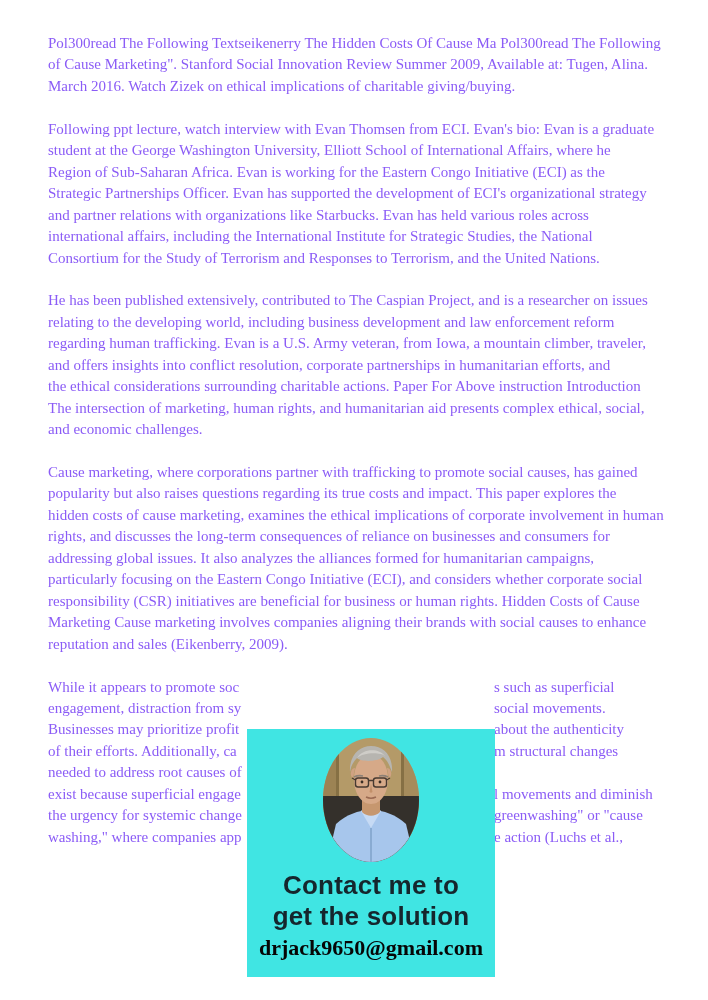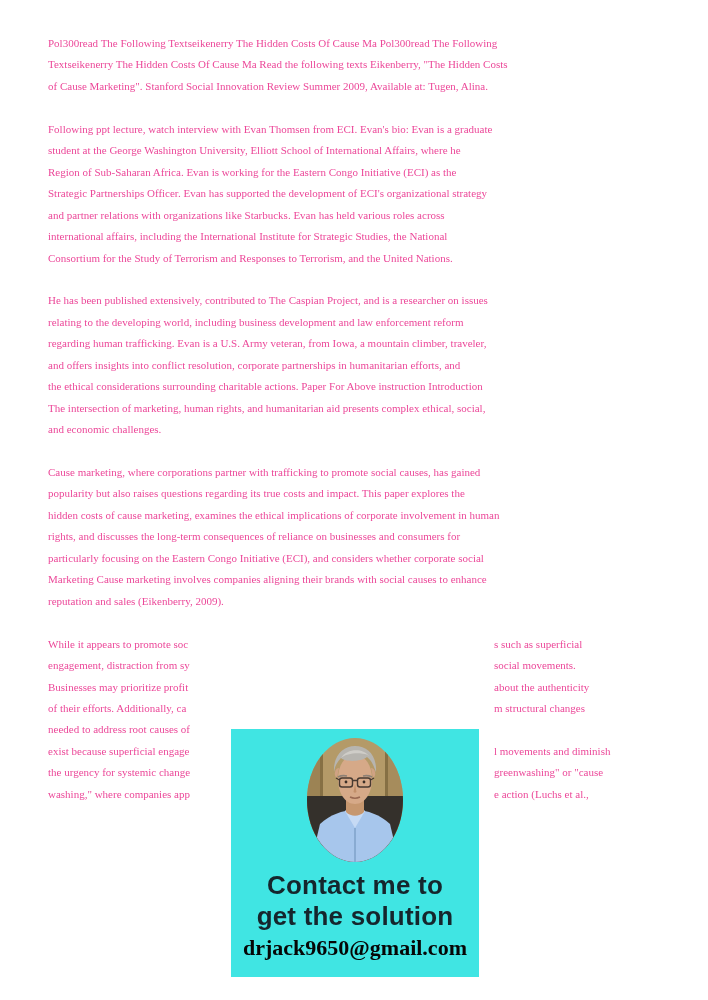--- a/index.html
+++ b/index.html
@@ -9,33 +9,33 @@
     height: 1000px;
     background: #ffffff;
     overflow: hidden;
     font-family: "Liberation Serif", serif;
   }
   .textcol {
     position: absolute;
     left: 48px;
     top: 33px;
     width: 624px;
-    font-size: 11px;
+    font-size: 15px;
     line-height: 21.45px;
-    color: #ec4899;
+    color: #8b5cf6;
   }
   .para { margin: 0 0 21.45px 0; }
   .para:last-child { margin-bottom: 0; }
   .line { white-space: nowrap; }
   .split-line { position: relative; white-space: nowrap; }
   .split-line .rfrag { position: absolute; left: 446px; top: 0; white-space: nowrap; }
 
   .overlay {
     position: absolute;
-    left: 231px;
+    left: 247px;
     top: 729px;
     width: 248px;
     height: 248px;
     background: #40e5e3;
     z-index: 10;
     display: flex;
     flex-direction: column;
     align-items: center;
   }
   .avatar {
@@ -65,22 +65,22 @@
 </style>
 </head>
 <body>
 
 <div class="page">
 
   <div class="textcol">
 
     <div class="para">
       <div class="line">Pol300read The Following Textseikenerry The Hidden Costs Of Cause Ma Pol300read The Following</div>
-      <div class="line">Textseikenerry The Hidden Costs Of Cause Ma Read the following texts Eikenberry, "The Hidden Costs</div>
       <div class="line">of Cause Marketing". Stanford Social Innovation Review Summer 2009, Available at: Tugen, Alina.</div>
+      <div class="line">March 2016. Watch Zizek on ethical implications of charitable giving/buying.</div>
     </div>
 
     <div class="para">
       <div class="line">Following ppt lecture, watch interview with Evan Thomsen from ECI. Evan's bio: Evan is a graduate</div>
       <div class="line">student at the George Washington University, Elliott School of International Affairs, where he</div>
       <div class="line">Region of Sub-Saharan Africa. Evan is working for the Eastern Congo Initiative (ECI) as the</div>
       <div class="line">Strategic Partnerships Officer. Evan has supported the development of ECI's organizational strategy</div>
       <div class="line">and partner relations with organizations like Starbucks. Evan has held various roles across</div>
       <div class="line">international affairs, including the International Institute for Strategic Studies, the National</div>
       <div class="line">Consortium for the Study of Terrorism and Responses to Terrorism, and the United Nations.</div>
@@ -94,21 +94,23 @@
       <div class="line">the ethical considerations surrounding charitable actions. Paper For Above instruction Introduction</div>
       <div class="line">The intersection of marketing, human rights, and humanitarian aid presents complex ethical, social,</div>
       <div class="line">and economic challenges.</div>
     </div>
 
     <div class="para">
       <div class="line">Cause marketing, where corporations partner with trafficking to promote social causes, has gained</div>
       <div class="line">popularity but also raises questions regarding its true costs and impact. This paper explores the</div>
       <div class="line">hidden costs of cause marketing, examines the ethical implications of corporate involvement in human</div>
       <div class="line">rights, and discusses the long-term consequences of reliance on businesses and consumers for</div>
+      <div class="line">addressing global issues. It also analyzes the alliances formed for humanitarian campaigns,</div>
       <div class="line">particularly focusing on the Eastern Congo Initiative (ECI), and considers whether corporate social</div>
+      <div class="line">responsibility (CSR) initiatives are beneficial for business or human rights. Hidden Costs of Cause</div>
       <div class="line">Marketing Cause marketing involves companies aligning their brands with social causes to enhance</div>
       <div class="line">reputation and sales (Eikenberry, 2009).</div>
     </div>
 
     <div class="para">
       <div class="split-line">
         <span>While it appears to promote soc</span>
         <span class="rfrag">s such as superficial</span>
       </div>
       <div class="split-line">

